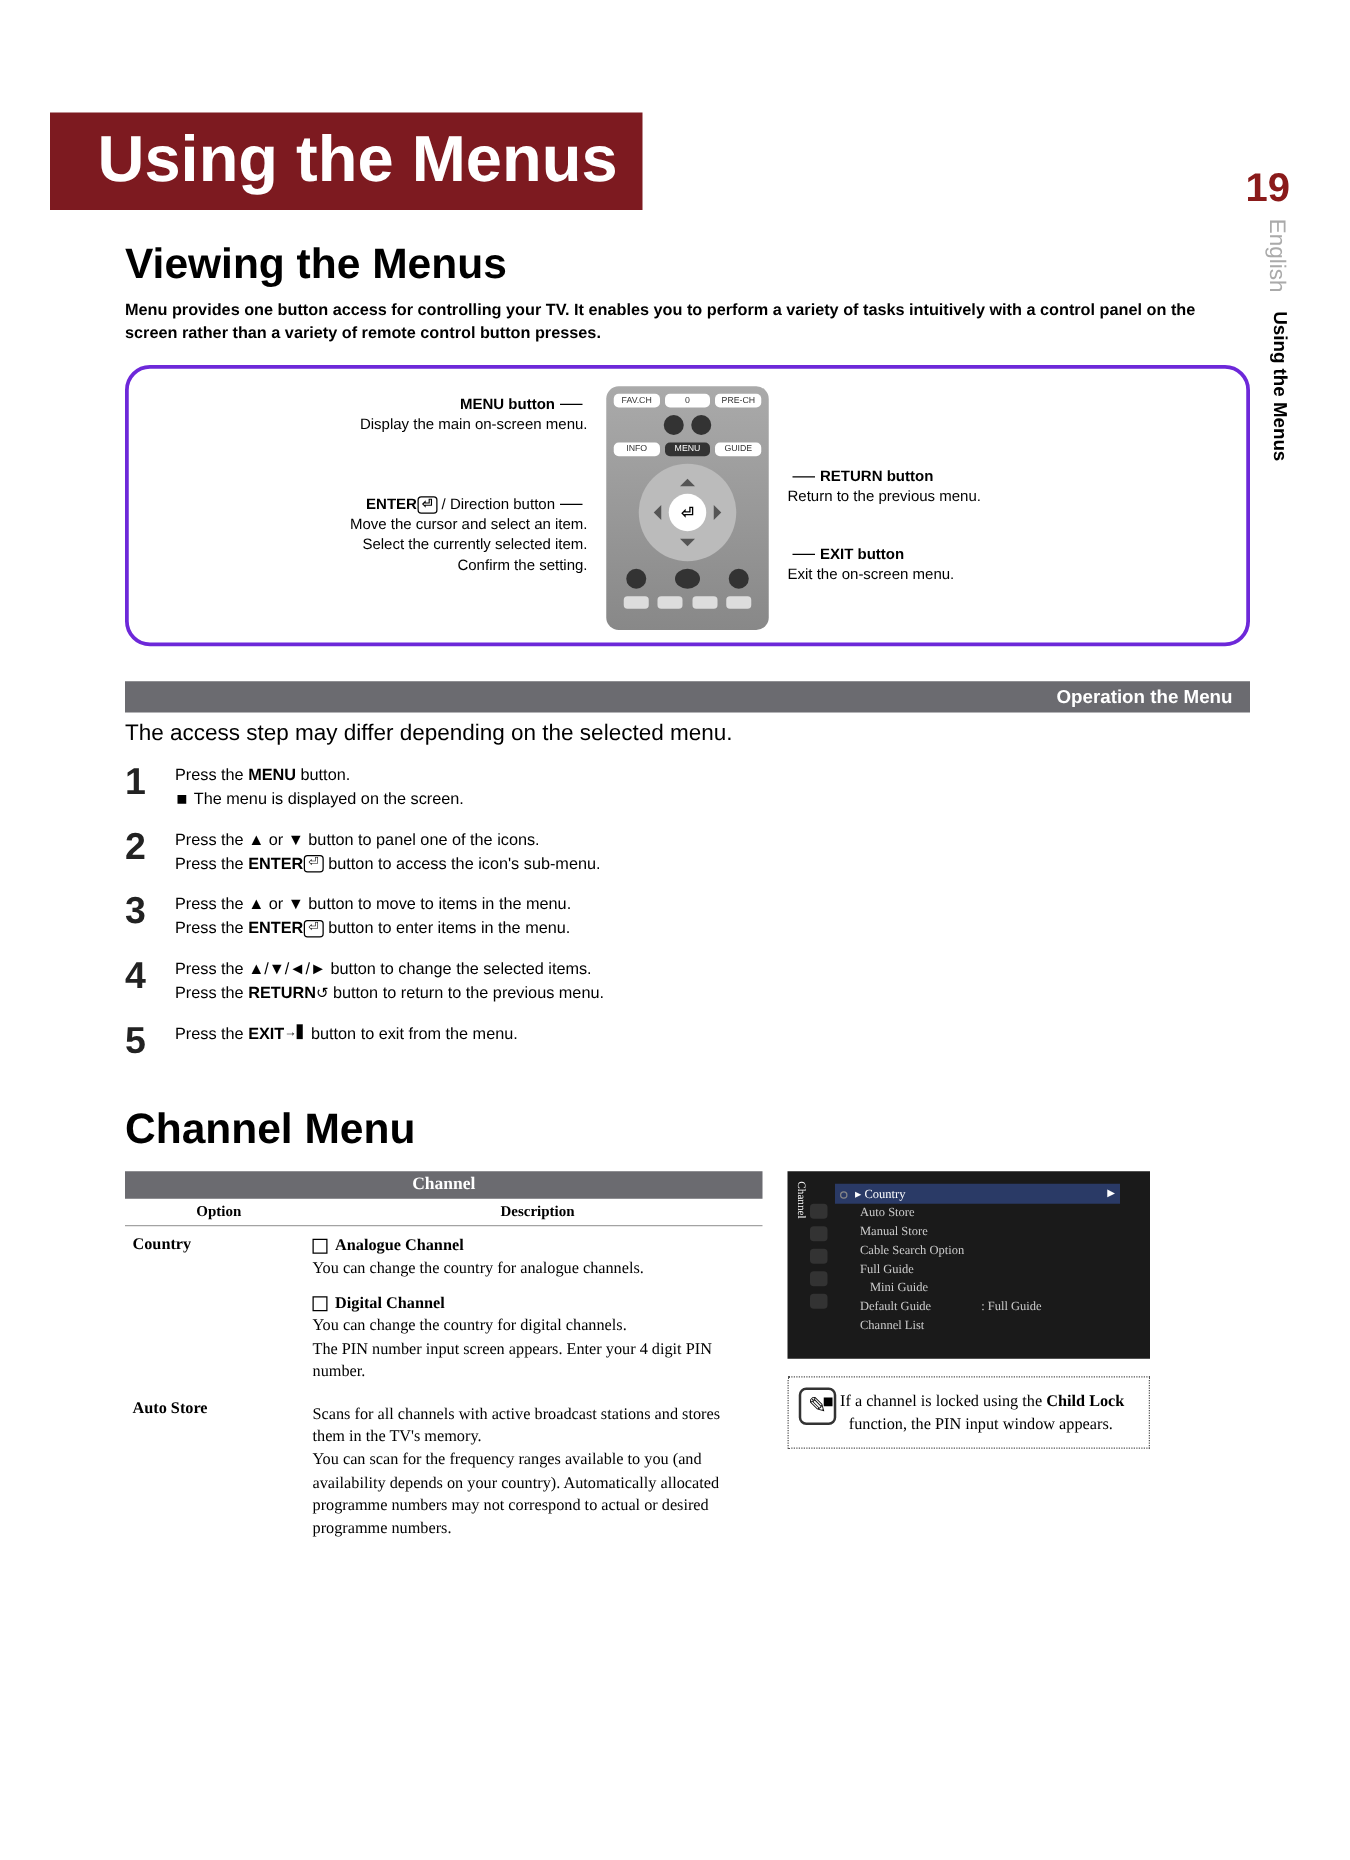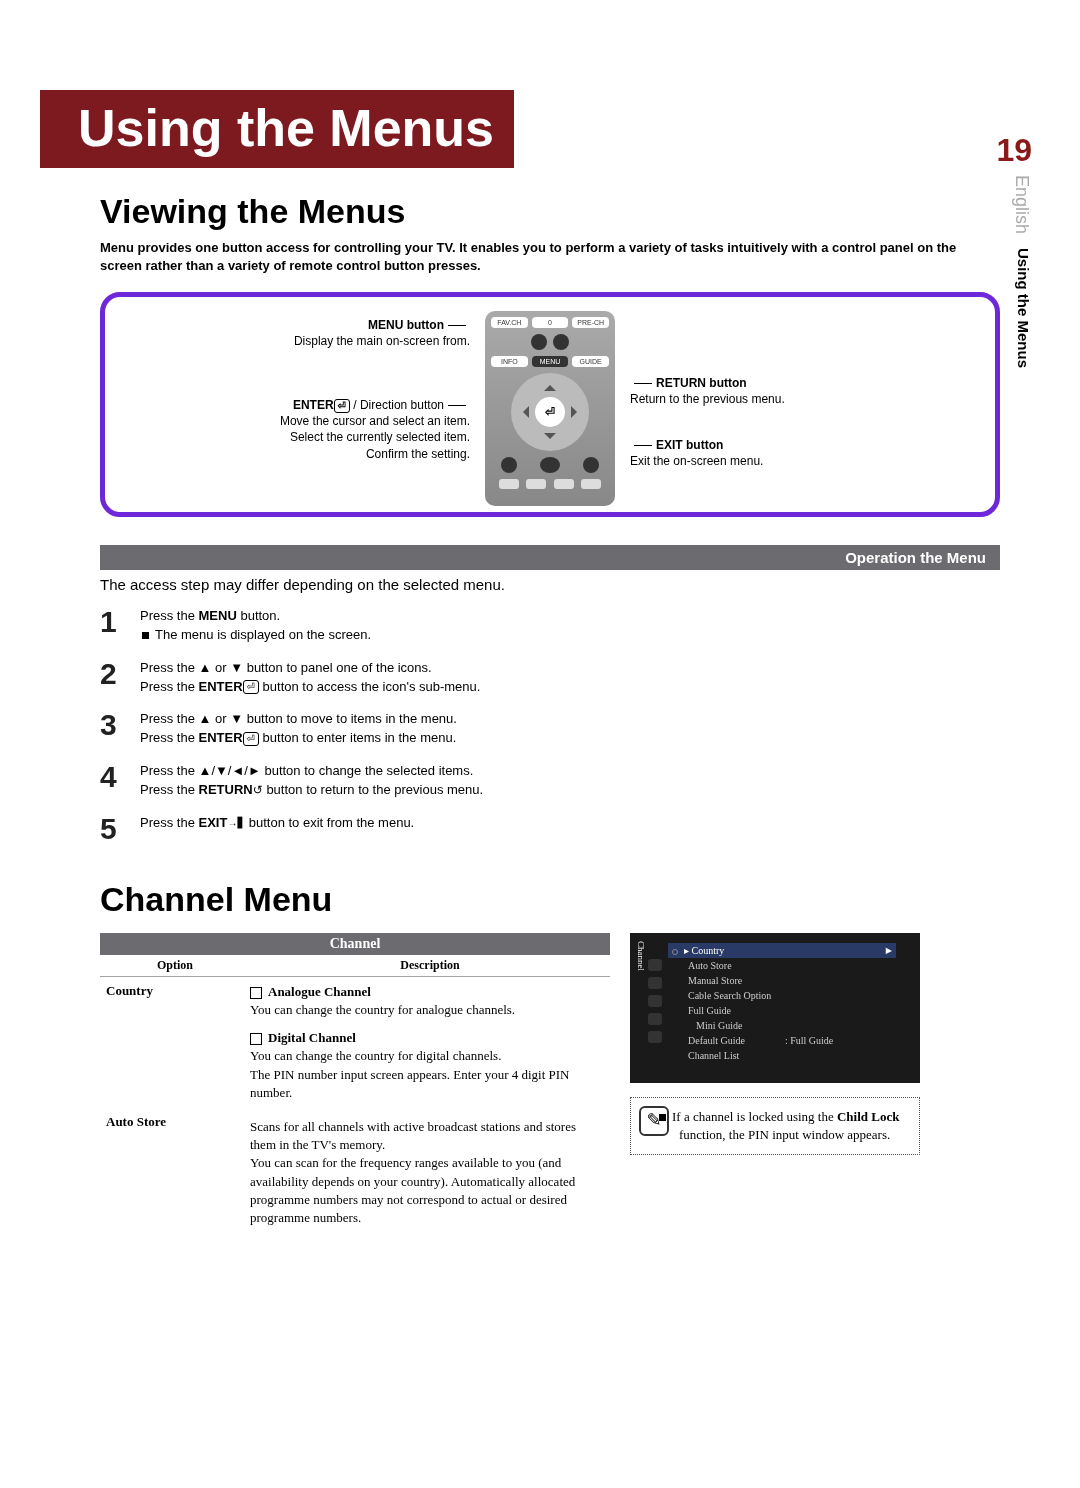--- a/index.html
+++ b/index.html
@@ -5,40 +5,40 @@
   * { box-sizing: border-box; margin: 0; padding: 0; }
   body { font-family: Arial, Helvetica, sans-serif; background: #fff; width: 1080px; height: 1488px; position: relative; color: #000; }
   .page { padding: 90px 80px 60px 100px; position: relative; }
   .side-tab { position: absolute; right: 48px; top: 132px; text-align: right; }
   .page-num { font-size: 32px; font-weight: bold; color: #8a1a1a; }
   .lang { writing-mode: vertical-rl; font-size: 18px; color: #aaa; margin-top: 6px; display: inline-block; }
   .side-section { writing-mode: vertical-rl; font-size: 15px; color: #000; font-weight: bold; margin-top: 10px; display: inline-block; }
   .chapter-title { background: #7d1a20; color: #fff; font-size: 52px; font-weight: bold; padding: 8px 20px 10px 38px; display: inline-block; margin-left: -60px; margin-bottom: 18px; }
   .h1 { font-size: 34px; font-weight: bold; margin: 6px 0 8px 0; }
   .intro { font-size: 13px; font-weight: bold; line-height: 1.35; max-width: 880px; }
-  .diagram-box { border: 5px solid #6d28d9; border-radius: 20px; margin-top: 18px; height: 225px; position: relative; }
+  .diagram-box { border: 3px solid #6d28d9; border-radius: 20px; margin-top: 18px; height: 225px; position: relative; }
   .remote { position: absolute; left: 50%; top: 14px; transform: translateX(-50%); width: 130px; height: 195px; background: linear-gradient(#aaa,#888); border-radius: 10px; }
   .remote .row { display:flex; justify-content:space-around; margin:6px 6px; gap:4px;}
   .btn-pill { background:#fff; border-radius:4px; font-size:7px; padding:2px 3px; text-align:center; flex:1; color:#333;}
   .btn-rnd { width:16px; height:16px; border-radius:50%; background:#333; }
   .ring { width:78px; height:78px; border-radius:50%; background:#bbb; margin:4px auto; position:relative; display:flex; align-items:center; justify-content:center; }
   .ring-inner { width:30px; height:30px; border-radius:50%; background:#fff; display:flex; align-items:center; justify-content:center; font-size:12px; font-weight:bold; }
   .ring .tri { position:absolute; width:0; height:0; border:6px solid transparent; }
   .ring .up { top:6px; border-bottom-color:#555; }
   .ring .down { bottom:6px; border-top-color:#555; }
   .ring .left { left:6px; border-right-color:#555; }
   .ring .right { right:6px; border-left-color:#555; }
   .remote .bottom-row { display:flex; justify-content:space-around; margin:6px 10px; }
   .remote .bottom-row span { width:20px; height:10px; background:#ddd; border-radius:3px; }
   .label-left { position:absolute; text-align:right; font-size:12px; line-height:1.35; }
   .label-right { position:absolute; text-align:left; font-size:12px; line-height:1.35; }
   .label-left b, .label-right b { font-size:12px; }
   .lead { width:18px; height:1px; background:#000; display:inline-block; vertical-align:middle; margin:0 4px; }
   .section-bar { background:#6b6b70; color:#fff; font-weight:bold; padding:4px 14px; margin-top:28px; font-size:15px;text-align:right; }
-  .note-line { font-size:15px; margin-top:6px; }
+  .note-line { font-size:18px; margin-top:6px; }
   .step { display:flex; gap:14px; margin-top:14px; align-items:flex-start; }
   .step-num { font-size:30px; font-weight:bold; width:26px; color:#222; line-height:1; }
   .step-body { font-size:13px; line-height:1.45; }
   .step-body .bullet { margin-left:2px; }
   .step-body .sq { display:inline-block; width:7px; height:7px; background:#000; margin-right:6px; vertical-align:middle; }
   .h1b { font-size:34px; font-weight:bold; margin:36px 0 14px 0; }
   .two-col { display:flex; gap:20px;font-family:Liberation Serif, serif; }
   .tbl { width: 510px; }
   .tbl-head { background:#6b6b70; color:#fff; font-weight:bold; text-align:center; padding:3px 0; font-size:14px; }
   .tbl-sub { border-bottom:1px solid #a3a3a3; display:flex; font-size:12px; font-weight:bold; }
@@ -76,21 +76,21 @@
   </div>
 
   <div class="chapter-title">Using the Menus</div>
 
   <div class="h1">Viewing the Menus</div>
   <p class="intro">Menu provides one button access for controlling your TV. It enables you to perform a variety of tasks intuitively with a control panel on the screen rather than a variety of remote control button presses.</p>
 
   <div class="diagram-box">
     <div class="label-left" style="top:20px; right:calc(50% + 80px);">
       <b>MENU button</b><span class="lead"></span><br>
-      <span>Display the main on-screen from.</span>
+      <span>Display the main on-screen menu.</span>
     </div>
     <div class="label-left" style="top:100px; right:calc(50% + 80px);">
       <b><span>ENTER</span><span class="enter-icon">⏎</span></b><span> / Direction button</span><span class="lead"></span><br>
       <span>Move the cursor and select an item.</span><br>
       <span>Select the currently selected item.</span><br>
       <span>Confirm the setting.</span>
     </div>
     <div class="label-right" style="top:78px; left:calc(50% + 80px);">
       <span class="lead"></span><b>RETURN button</b><br>
       <span>Return to the previous menu.</span>

